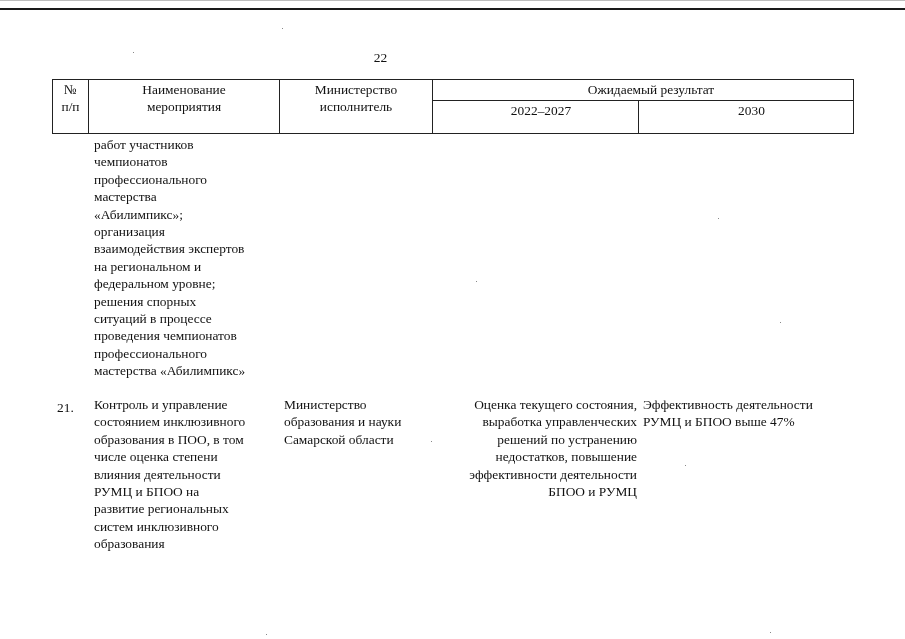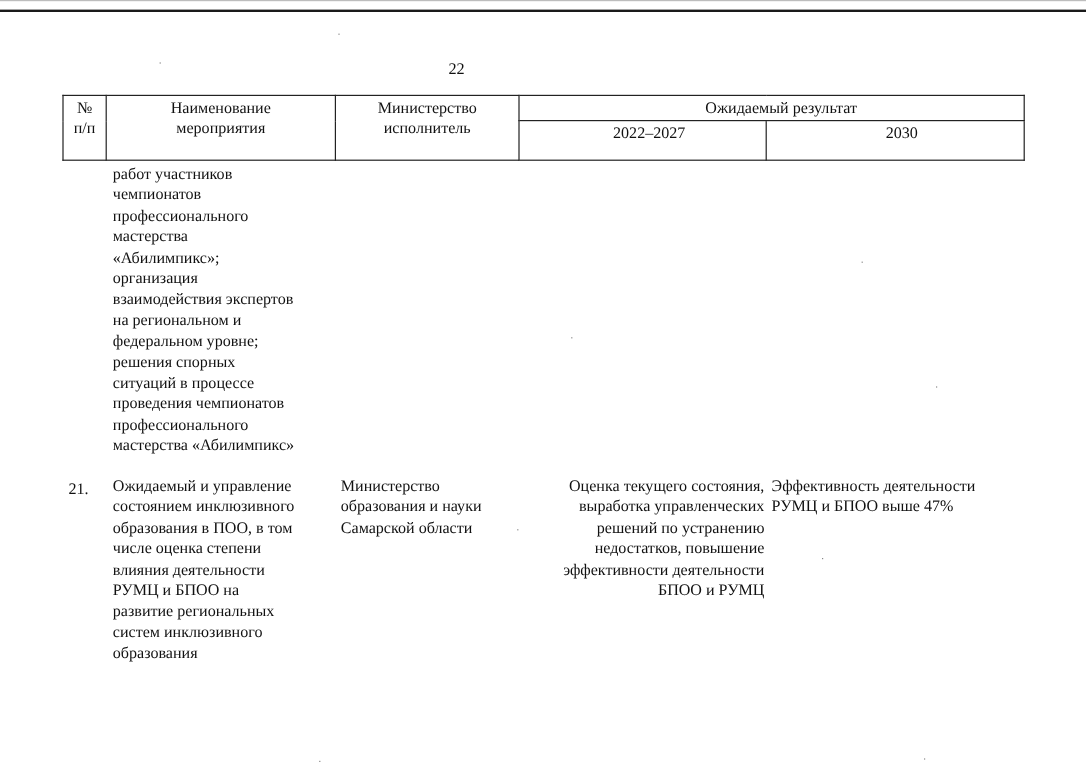--- a/index.html
+++ b/index.html
@@ -163,21 +163,21 @@
 на региональном и
 федеральном уровне;
 решения спорных
 ситуаций в процессе
 проведения чемпионатов
 профессионального
 мастерства «Абилимпикс»</div>
 
 <div class="row">
   <div class="num">21.</div>
-  <div class="name">Ожидаемый и управление
+  <div class="name">Контроль и управление
 состоянием инклюзивного
 образования в ПОО, в том
 числе оценка степени
 влияния деятельности
 РУМЦ и БПОО на
 развитие региональных
 систем инклюзивного
 образования</div>
   <div class="responsible">Министерство
 образования и науки

